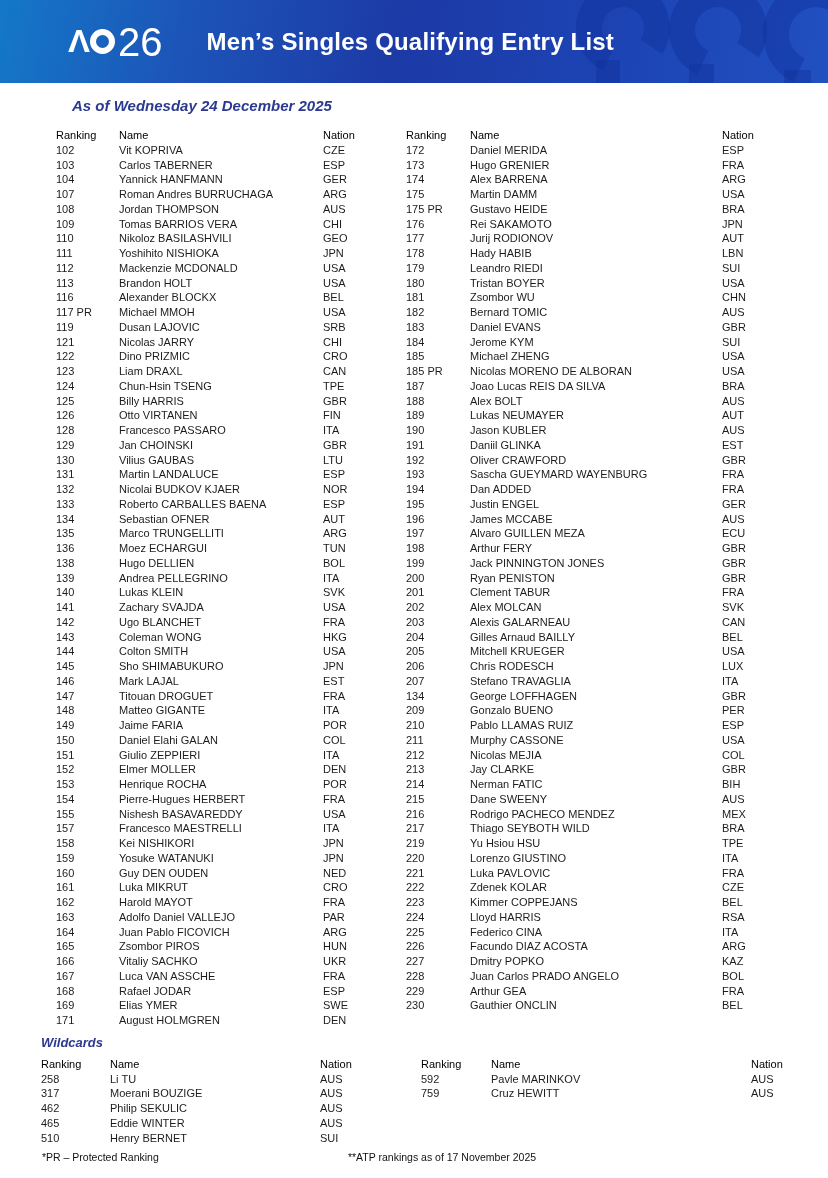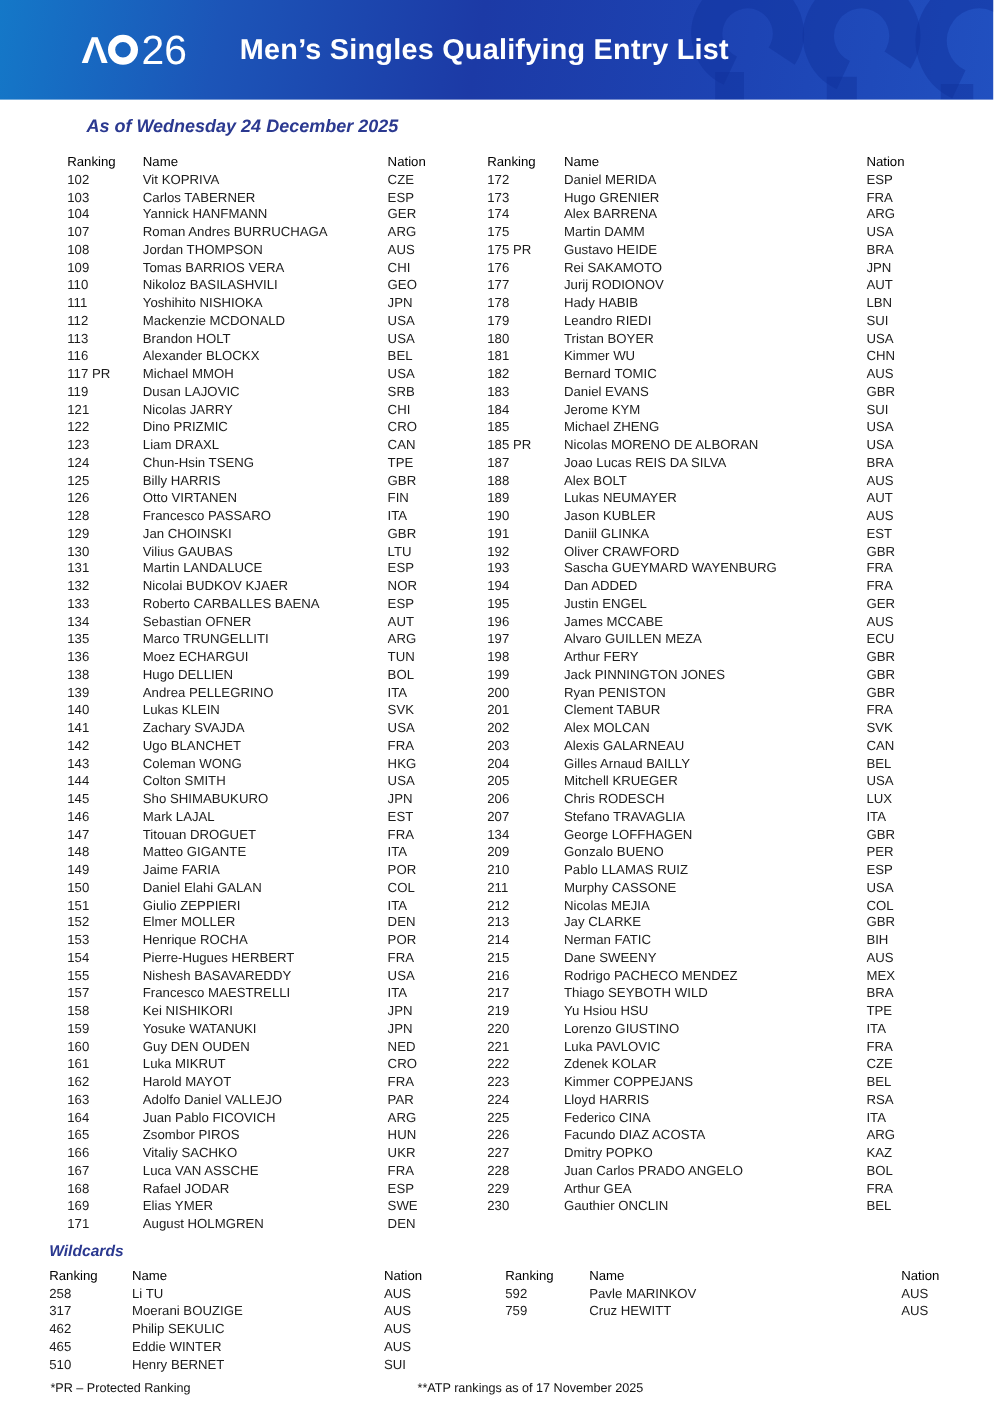--- a/index.html
+++ b/index.html
@@ -25,21 +25,21 @@
   }
   .logo{display:flex;align-items:center;margin-left:68px;}
   .logo-a{
     color:#ffffff;font-size:33px;font-weight:800;line-height:1;
     letter-spacing:-2px;transform:scaleY(.95);
   }
   .logo-o{
     width:13px;height:13px;border:6.5px solid #ffffff;border-radius:50%;
     margin-left:2px;margin-right:3px;box-sizing:content-box;
   }
-  .logo-year{color:#ffffff;font-size:34px;font-weight:400;line-height:1;letter-spacing:0px;text-align:right;}
+  .logo-year{color:#ffffff;font-size:40px;font-weight:400;line-height:1;letter-spacing:0px;text-align:right;}
   .title{
     margin:0 0 0 44px;
     color:#ffffff;font-size:24px;font-weight:700;letter-spacing:.2px;text-align:center;
   }
   
   .dateline{
     margin:14px 0 0 72px;
     color:#2b3990;font-size:15px;font-weight:700;font-style:italic;
     height:20px;
   }
@@ -462,21 +462,21 @@
           <span class="cell">Leandro RIEDI</span>
           <span class="cell">SUI</span>
         </div>
         <div class="row">
           <span class="cell">180</span>
           <span class="cell">Tristan BOYER</span>
           <span class="cell">USA</span>
         </div>
         <div class="row">
           <span class="cell">181</span>
-          <span class="cell">Kimmer WU</span>
+          <span class="cell">Zsombor WU</span>
           <span class="cell">CHN</span>
         </div>
         <div class="row">
           <span class="cell">182</span>
           <span class="cell">Bernard TOMIC</span>
           <span class="cell">AUS</span>
         </div>
         <div class="row">
           <span class="cell">183</span>
           <span class="cell">Daniel EVANS</span>

